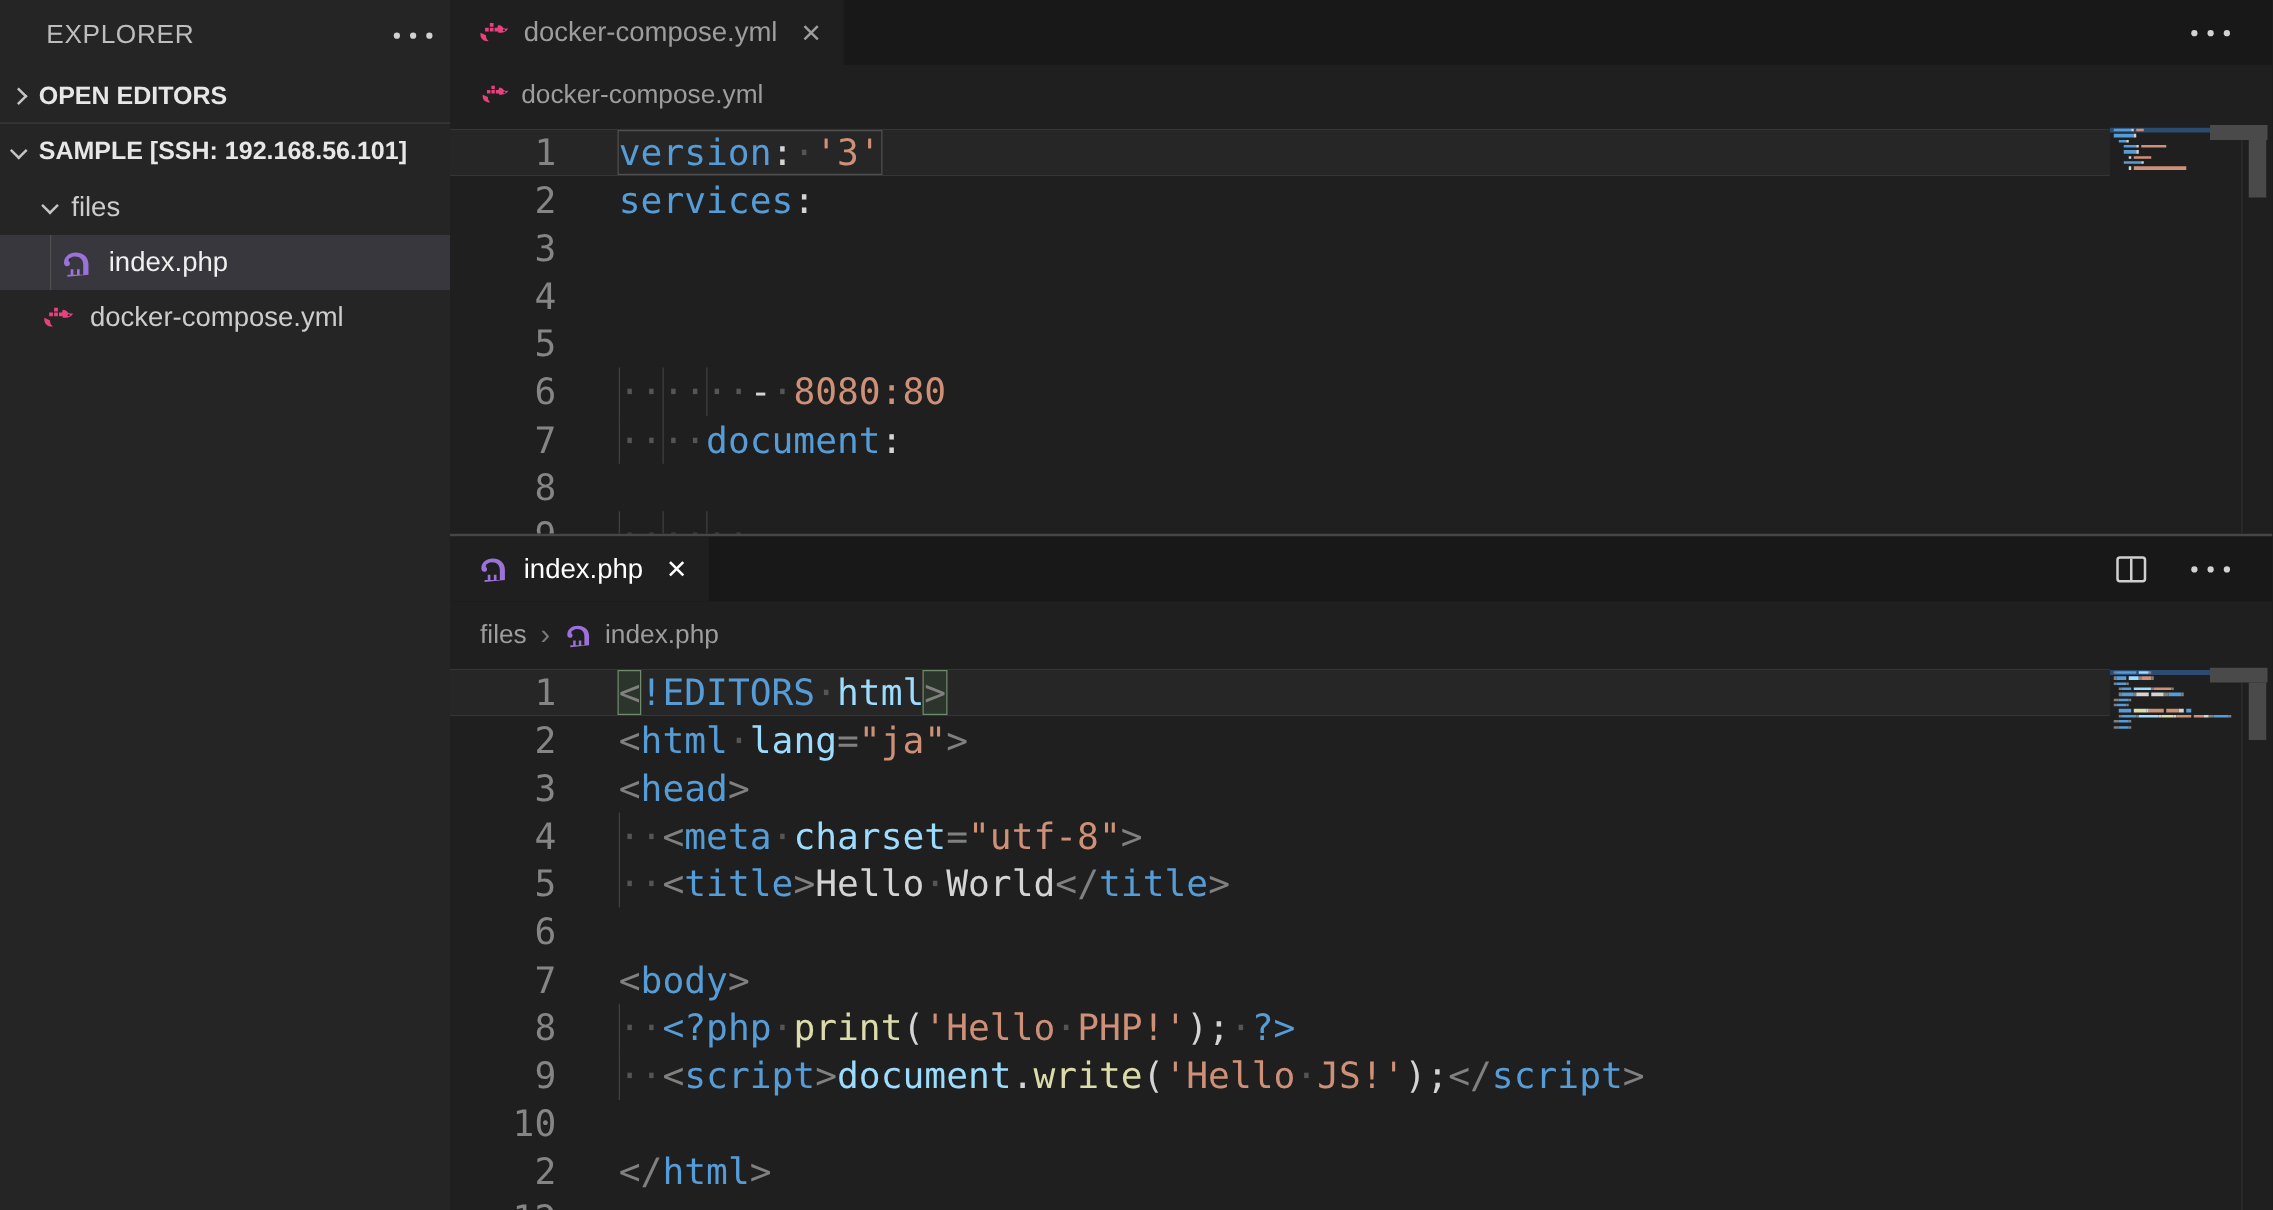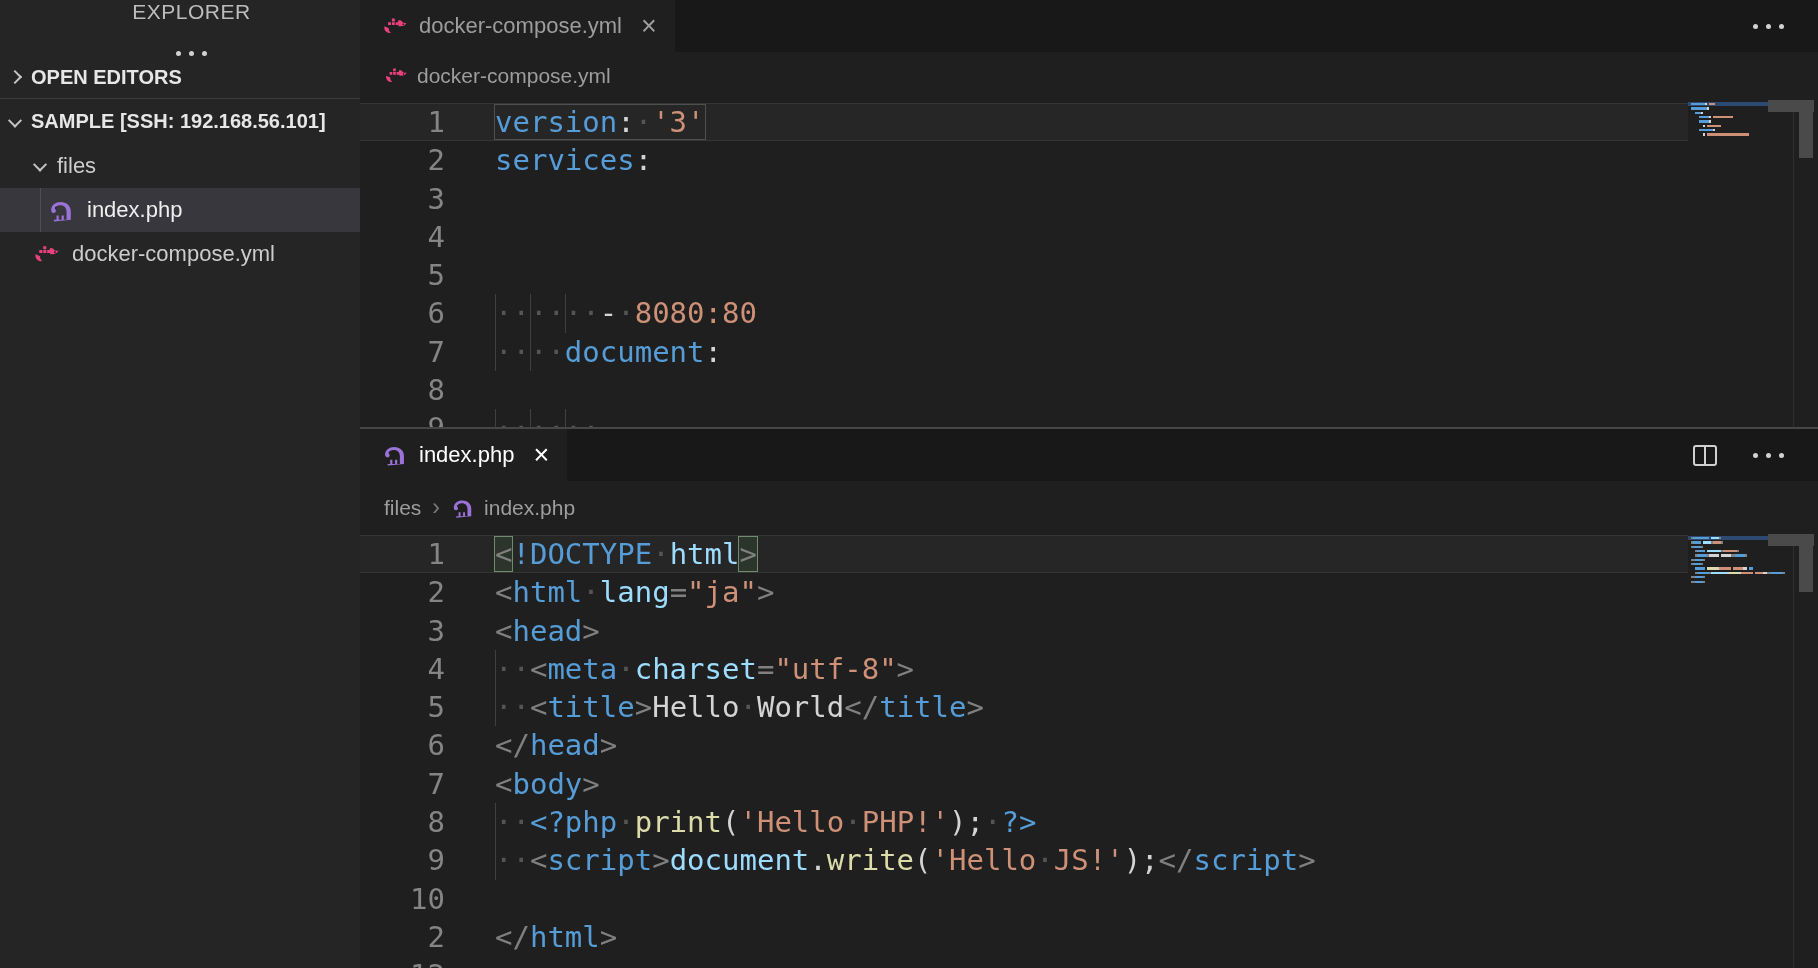--- a/index.html
+++ b/index.html
@@ -7,21 +7,21 @@
               font-family:"Liberation Sans", sans-serif; }
 
   
   .app { position:relative; width:1818px; height:968px; }
   .sidebar { position:absolute; left:0; top:0; width:360px; height:968px;
              background:#252526; color:#cccccc; z-index:3; }
   .main { position:absolute; left:360px; top:0; width:1458px; height:968px; }
 
   
   .sb-header { height:56px; display:flex; align-items:center; padding:0 14px 0 37px;
-               color:#bdbdbd; font-size:21px; letter-spacing:.5px;flex-direction:column; }
+               color:#bdbdbd; font-size:21px; letter-spacing:.5px; }
   .sb-header .grow { flex:1; }
   .sb-row { display:flex; align-items:center; position:relative; }
   .sb-section { height:42px; font-weight:bold; font-size:20px; color:#e7e7e7;
                 padding-left:10px; gap:11px; }
   .sb-section.bordered { border-top:1px solid #3c3c3c; height:46px; }
   .sb-tree { height:44px; font-size:22px; color:#cccccc; gap:12px; }
   .sb-tree.selected { background:#37373d; color:#efefef; }
   .indent-guide { position:absolute; left:40px; top:0; bottom:0; width:1px; background:#4f4f4f; }
 
   .chev { display:inline-block; width:10px; height:10px;
@@ -267,26 +267,26 @@
       <div class="breadcrumb">
         <span>files</span>
         <span class="sep">›</span>
         <svg class="bicon" viewBox="0 0 32 32">
           <use href="#elephant" fill="#9b72d8" style="fill:var(--c-php_icon,#9b72d8)"></use>
           </svg>
         <span>index.php</span>
       </div>
       <div class="editor">
         <div class="code-area">
-            <div class="line current"><span class="ln">1</span><span class="code"><span class="tok-punc bracket-box">&lt;</span><span class="tok-key">!DOCTYPE</span><span class="tok-ws">·</span><span class="tok-attr">html</span><span class="tok-punc bracket-box">&gt;</span></span></div>
+            <div class="line current"><span class="ln">1</span><span class="code"><span class="tok-punc bracket-box">&lt;</span><span class="tok-key">!EDITORS</span><span class="tok-ws">·</span><span class="tok-attr">html</span><span class="tok-punc bracket-box">&gt;</span></span></div>
             <div class="line"><span class="ln">2</span><span class="code"><span class="tok-punc">&lt;</span><span class="tok-key">html</span><span class="tok-ws">·</span><span class="tok-attr">lang</span><span class="tok-punc">=</span><span class="tok-str">"ja"</span><span class="tok-punc">&gt;</span></span></div>
             <div class="line"><span class="ln">3</span><span class="code"><span class="tok-punc">&lt;</span><span class="tok-key">head</span><span class="tok-punc">&gt;</span></span></div>
             <div class="line"><span class="ln">4</span><span class="code"><span class="guide" style="left: 0ch;"></span><span class="tok-ws">··</span><span class="tok-punc">&lt;</span><span class="tok-key">meta</span><span class="tok-ws">·</span><span class="tok-attr">charset</span><span class="tok-punc">=</span><span class="tok-str">"utf-8"</span><span class="tok-punc">&gt;</span></span></div>
             <div class="line"><span class="ln">5</span><span class="code"><span class="guide" style="left: 0ch;"></span><span class="tok-ws">··</span><span class="tok-punc">&lt;</span><span class="tok-key">title</span><span class="tok-punc">&gt;</span><span class="tok-fg">Hello</span><span class="tok-ws">·</span><span class="tok-fg">World</span><span class="tok-punc">&lt;/</span><span class="tok-key">title</span><span class="tok-punc">&gt;</span></span></div>
-            <div class="line"><span class="ln">6</span><span class="code"><span class="tok-punc">&lt;/</span><span class="tok-key">head</span><span class="tok-punc">&gt;</span></span></div>
+            <div class="line"><span class="ln">6</span></div>
             <div class="line"><span class="ln">7</span><span class="code"><span class="tok-punc">&lt;</span><span class="tok-key">body</span><span class="tok-punc">&gt;</span></span></div>
             <div class="line"><span class="ln">8</span><span class="code"><span class="guide" style="left: 0ch;"></span><span class="tok-ws">··</span><span class="tok-key">&lt;?php</span><span class="tok-ws">·</span><span class="tok-fn">print</span><span class="tok-fg">(</span><span class="tok-str">'Hello</span><span class="tok-ws">·</span><span class="tok-str">PHP!'</span><span class="tok-fg">);</span><span class="tok-ws">·</span><span class="tok-key">?&gt;</span></span></div>
             <div class="line"><span class="ln">9</span><span class="code"><span class="guide" style="left: 0ch;"></span><span class="tok-ws">··</span><span class="tok-punc">&lt;</span><span class="tok-key">script</span><span class="tok-punc">&gt;</span><span class="tok-attr">document</span><span class="tok-fg">.</span><span class="tok-fn">write</span><span class="tok-fg">(</span><span class="tok-str">'Hello</span><span class="tok-ws">·</span><span class="tok-str">JS!'</span><span class="tok-fg">);</span><span class="tok-punc">&lt;/</span><span class="tok-key">script</span><span class="tok-punc">&gt;</span></span></div>
             <div class="line"><span class="ln">10</span></div>
             <div class="line"><span class="ln">2</span><span class="code"><span class="tok-punc">&lt;/</span><span class="tok-key">html</span><span class="tok-punc">&gt;</span></span></div>
             <div class="line"><span class="ln">12</span><span class="code"></span></div>
           </div>
         <div class="minimap">
             <div class="mm-line mm-current">
               <span class="mm-seg" style="width: 2px; background: var(--c-punc);"></span>

